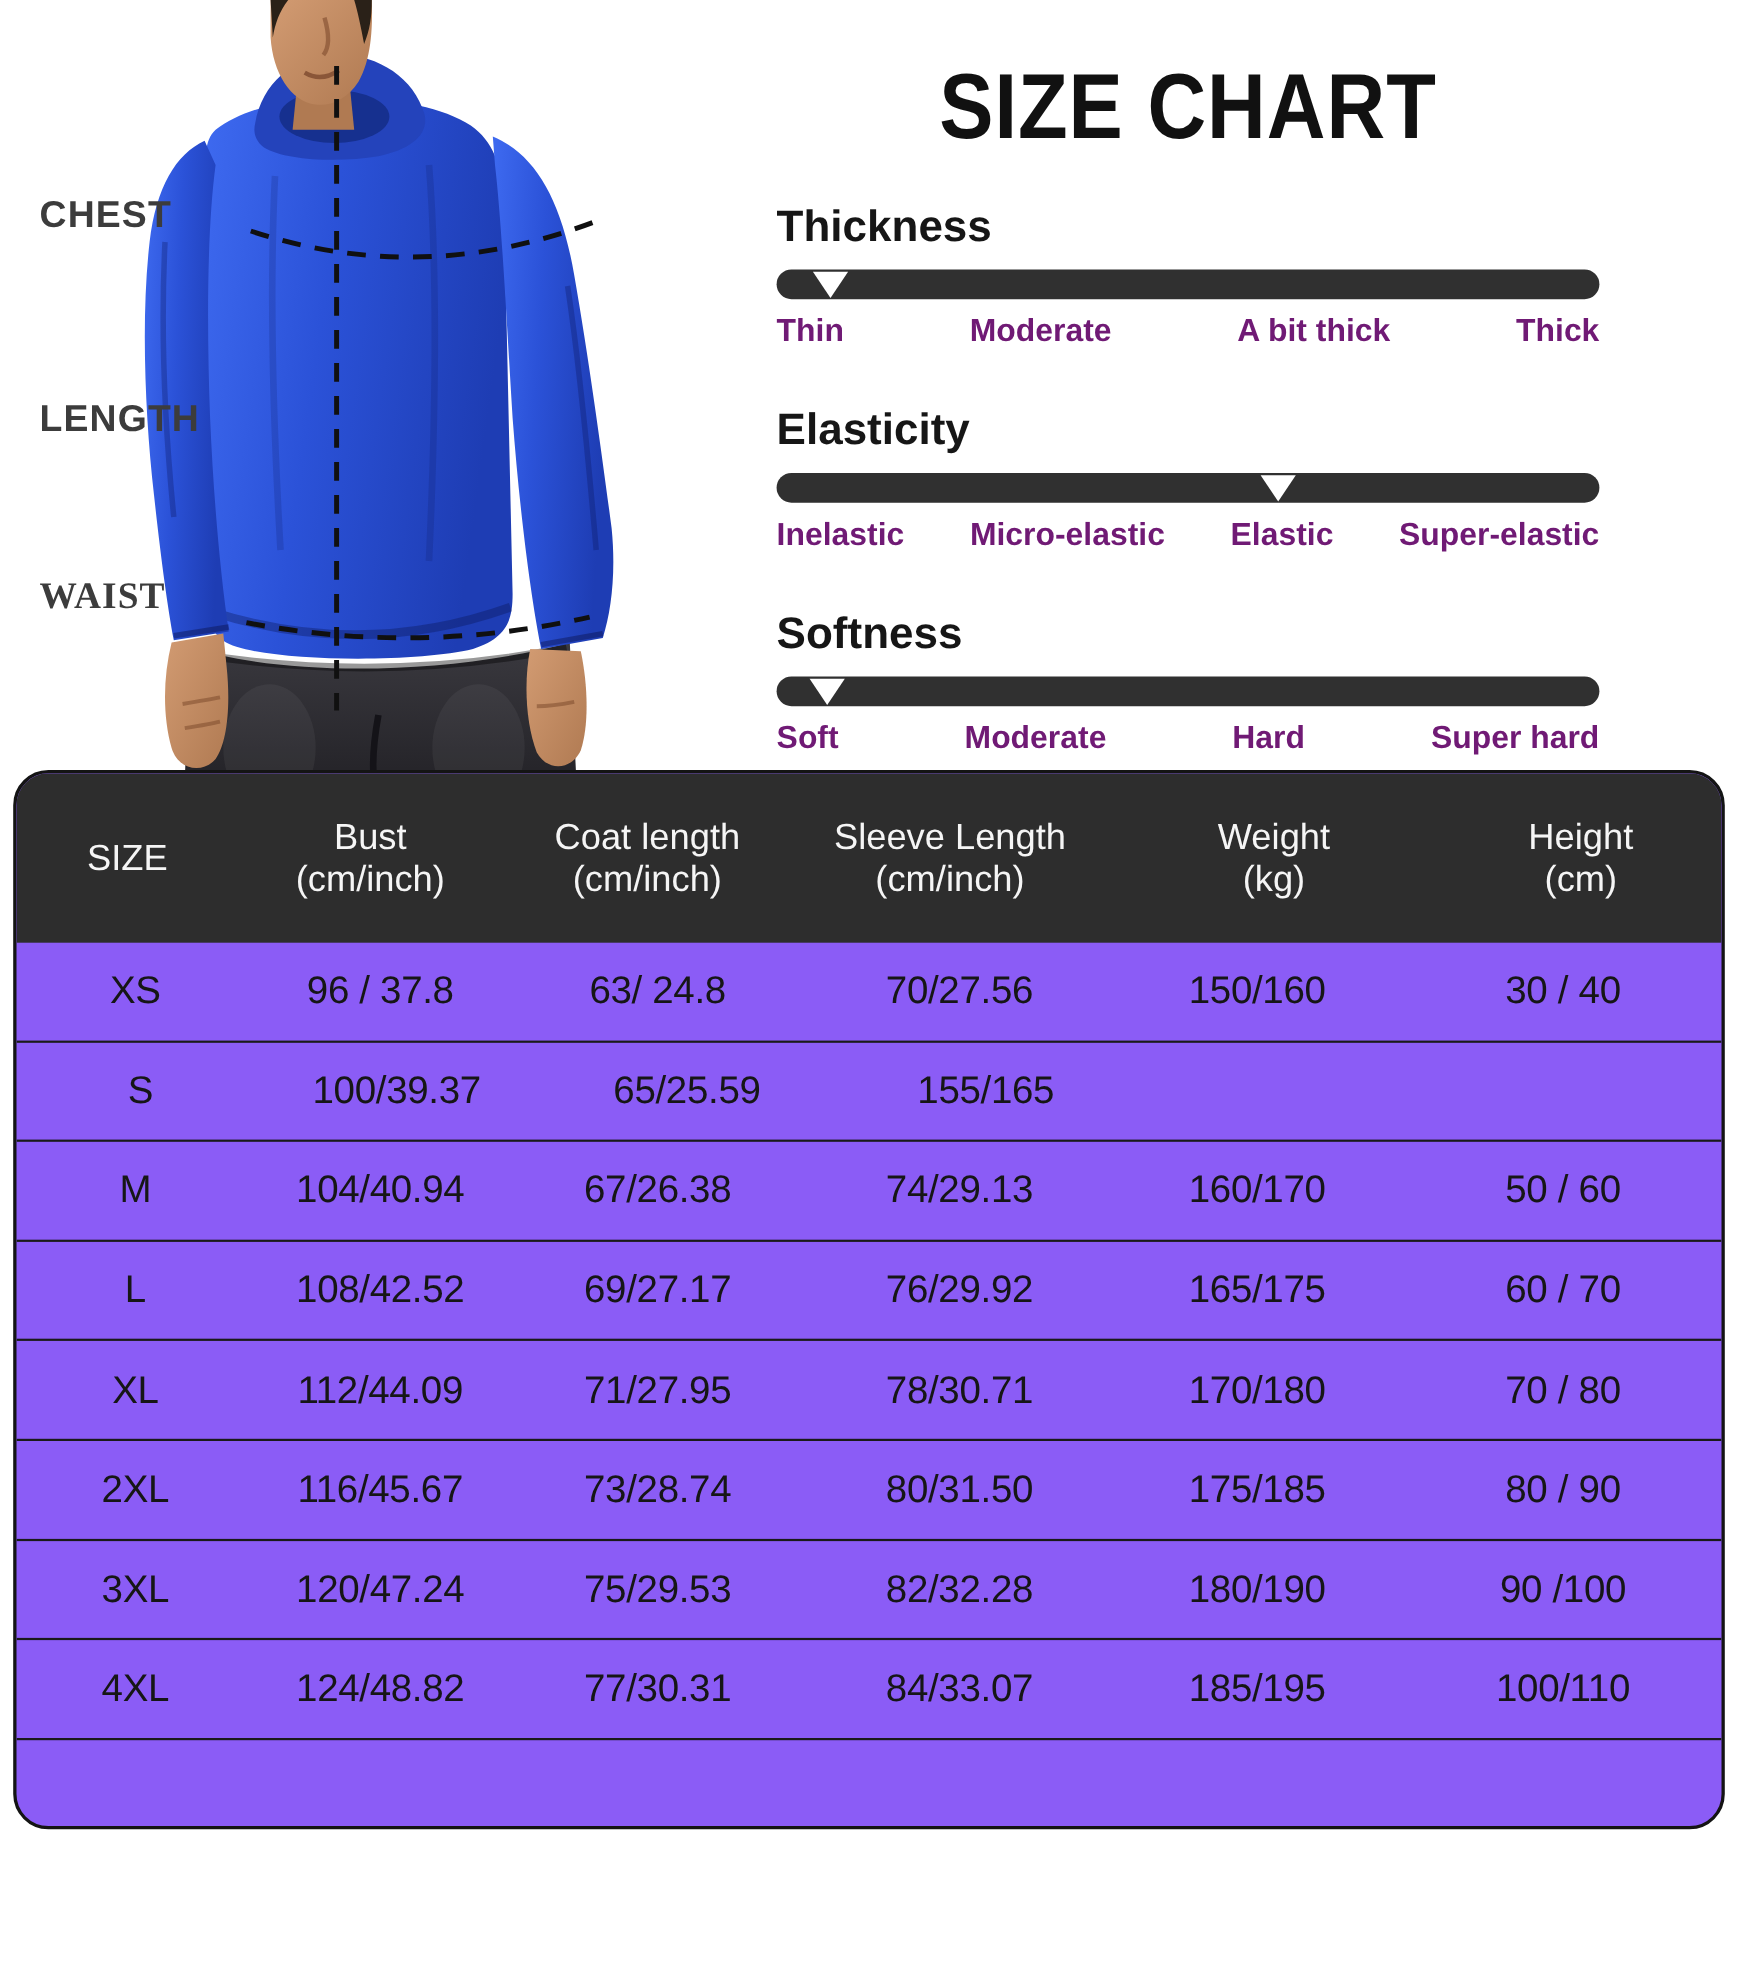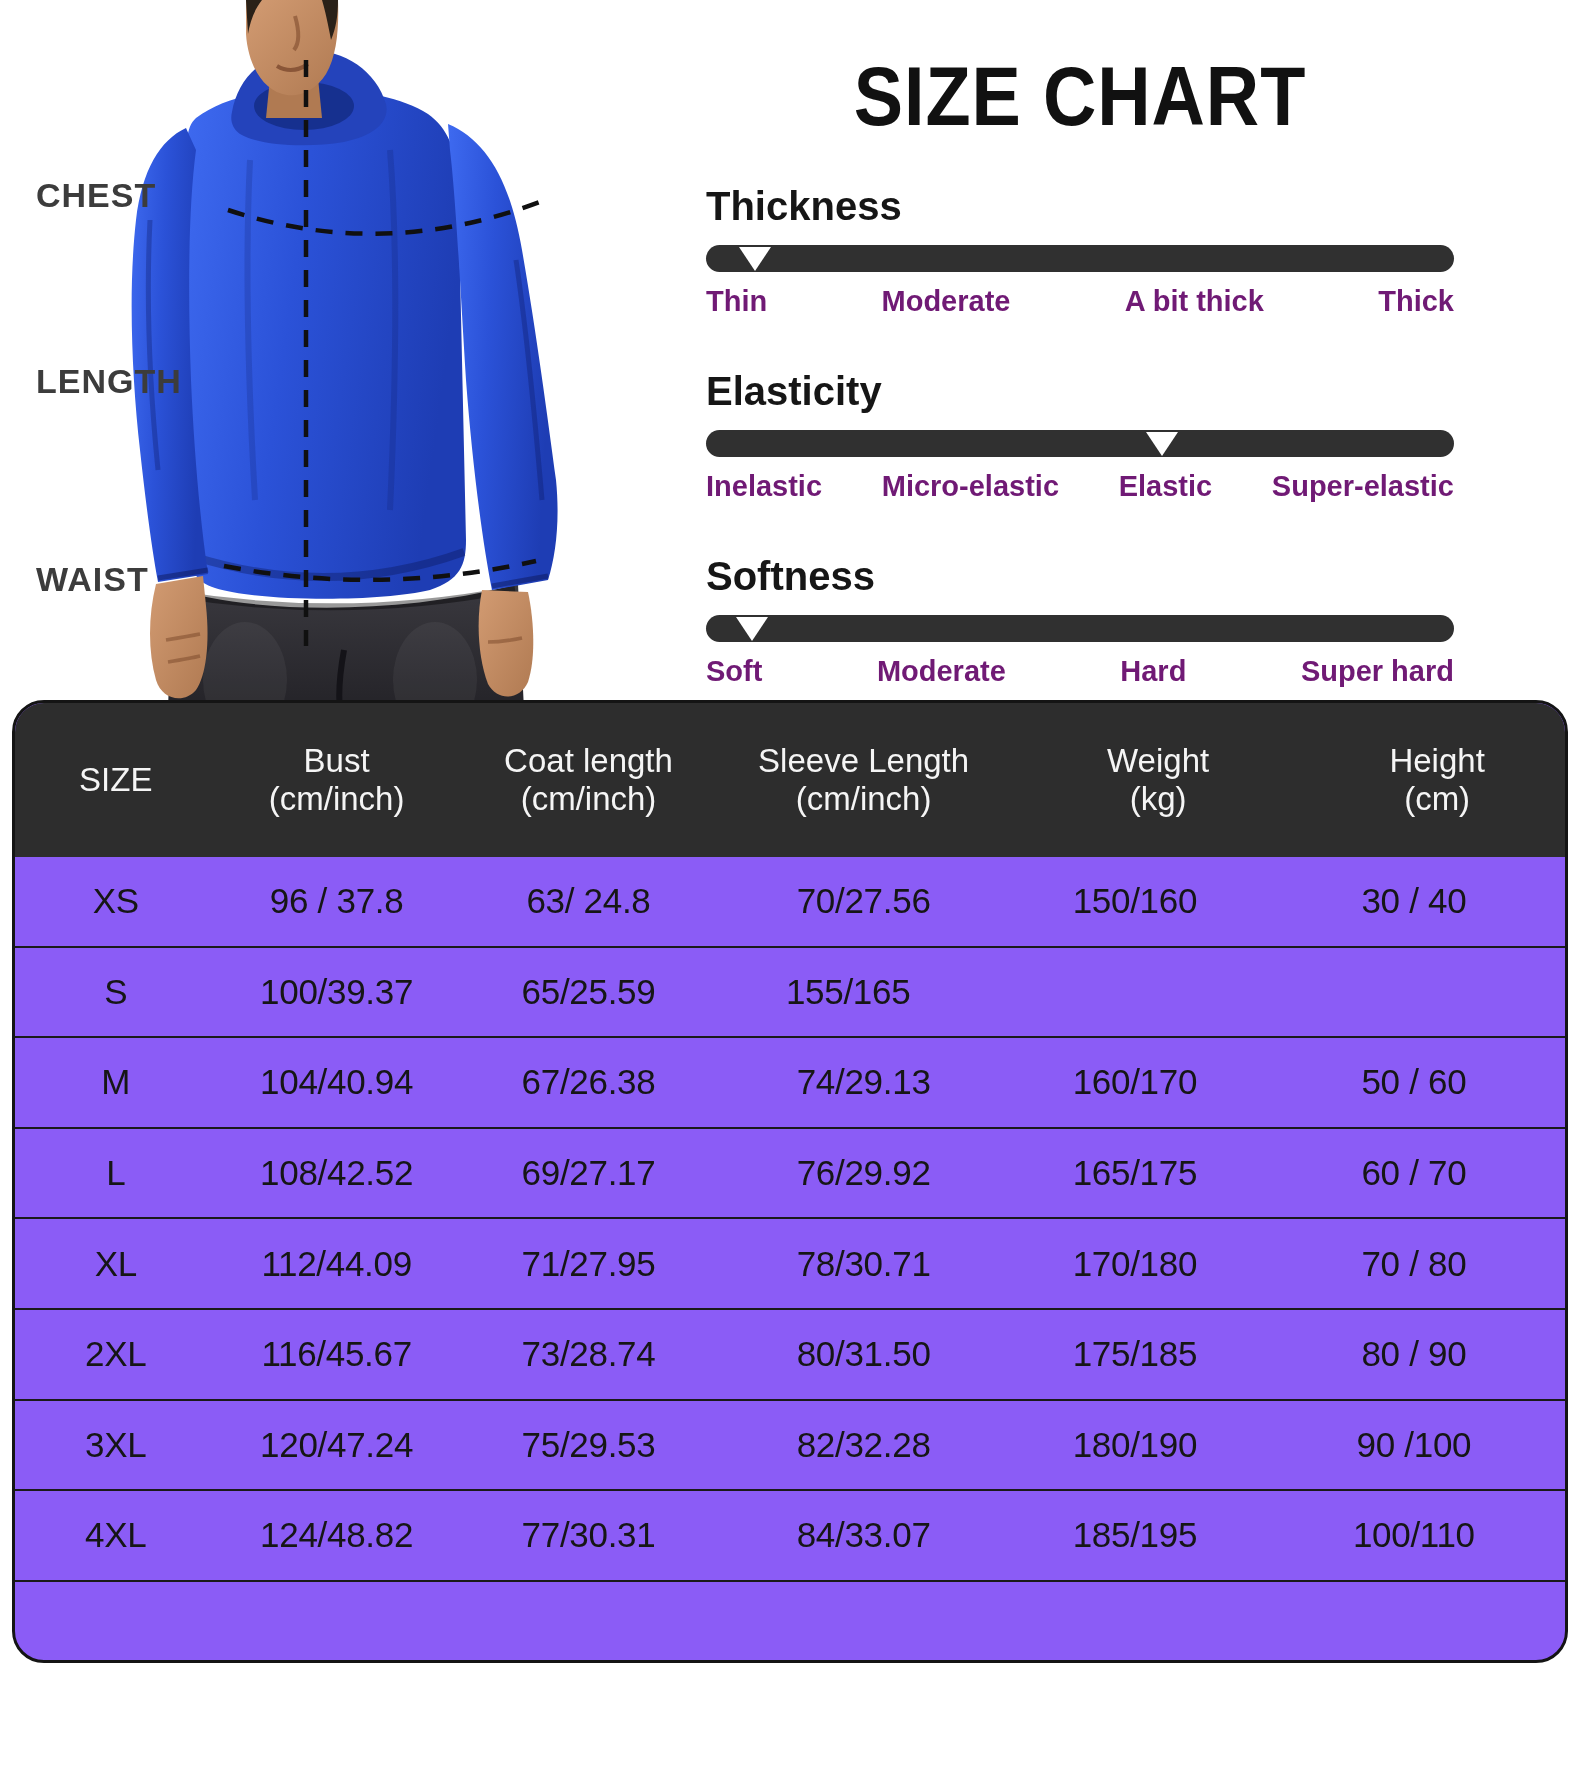--- a/index.html
+++ b/index.html
@@ -8,21 +8,21 @@
     font-family:"Liberation Sans", sans-serif;color:#141414;
   }
   
   .figure-wrap{position:absolute;left:0;top:0;width:620px;height:710px;z-index:1;}
   .measure-label{
     position:absolute;left:36px;font-size:34px;font-weight:700;color:#3c3c3c;
     letter-spacing:1px;z-index:2;
   }
   .measure-label.chest{top:176px;}
   .measure-label.length{top:362px;}
-  .measure-label.waist{top:560px;}
+  .measure-label.waist{top:524px;font-family:Liberation Serif, serif;}
   
   .right-col{position:absolute;left:706px;top:0;width:748px;height:700px;z-index:2;}
   .page-title{
     position:absolute;top:54px;left:0;width:100%;text-align:center;
     font-size:84px;font-weight:700;line-height:1;color:#111;
     transform:scaleX(0.88);transform-origin:center;letter-spacing:1px;white-space:nowrap;
   }
   .slider-group{position:absolute;left:0;width:100%;height:150px;}
   .slider-group.g0{top:175px;}
   .slider-group.g1{top:360px;}
@@ -52,21 +52,21 @@
   }
   .th{
     display:flex;flex-direction:column;justify-content:center;align-items:center;
     color:#f5f5f5;font-size:33px;line-height:38px;text-align:center;font-weight:400;
   }
   .tbody{flex:1 1 auto;display:flex;flex-direction:column;}
   .tr{
     flex:0 0 90.6px;display:flex;align-items:center;border-bottom:2px solid #1a1a1a;
     box-sizing:border-box;
   }
-  .td{font-size:35px;color:#161616;text-align:center;letter-spacing:-0.3px;}
+  .td{font-size:35px;color:#161616;text-align:center;letter-spacing:-0.3px;padding-left:12px;}
   .tfoot-spacer{flex:1 1 auto;}
 </style>
 </head>
 <body>
 
 <div class="figure-wrap">
   <svg width="620" height="710" viewBox="0 0 620 710" xmlns="http://www.w3.org/2000/svg">
     <defs>
       <linearGradient id="gBlue" x1="0" y1="0" x2="1" y2="0.25">
         <stop offset="0" stop-color="#3e6af0"></stop>

